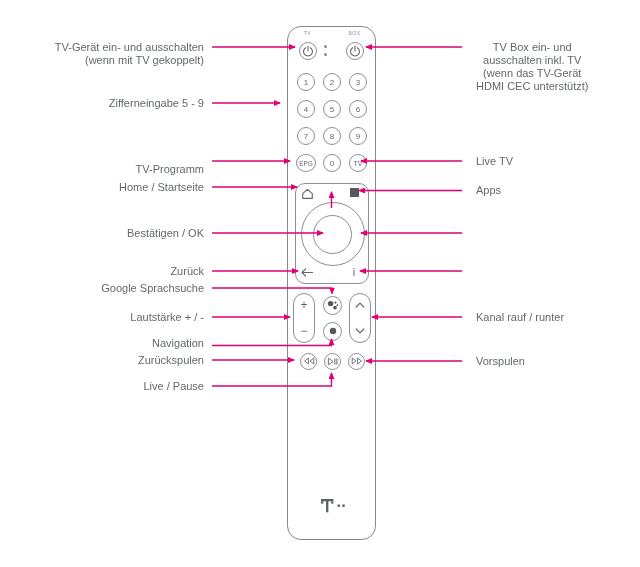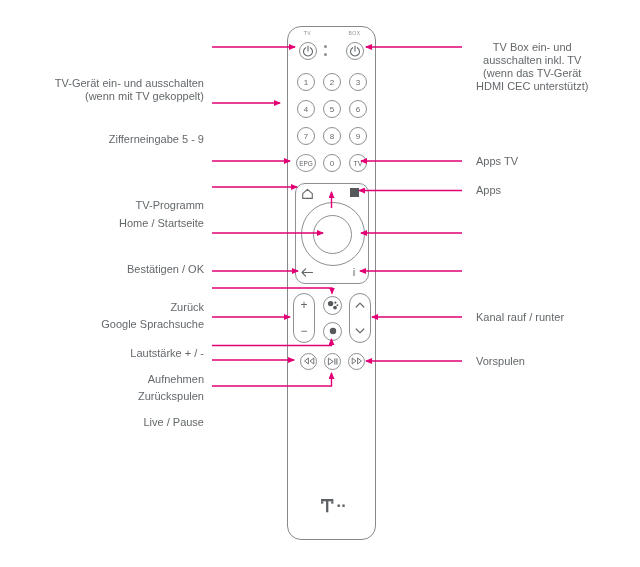--- a/index.html
+++ b/index.html
@@ -1,20 +1,20 @@
 <!DOCTYPE html>
 <html><head>
 <meta charset="utf-8">
 <style>
   html,body{margin:0;padding:0;background:#fff;}
   .canvas{position:relative;width:640px;height:567px;background:#ffffff;
           font-family:"Liberation Sans",sans-serif;overflow:hidden;}
   
   .lbl{position:absolute;font-size:11px;line-height:13px;color:#63686b;white-space:pre-line;}
-  .lbl-l{right:436px;text-align:right;margin-top:36px;}
+  .lbl-l{right:436px;text-align:right;}
   .lbl-r{left:476px;text-align:center;}
   
   .remote{position:absolute;left:287px;top:26px;width:89px;height:514px;box-sizing:border-box;
           border:1.5px solid #85898c;border-radius:14px;background:#fff;}
   .btn{position:absolute;box-sizing:border-box;border:1.2px solid #8c9093;border-radius:50%;
        background:#fff;color:#64686b;display:flex;align-items:center;justify-content:center;}
   .key{width:18px;height:18px;font-size:8px;}
   .tinylbl{position:absolute;width:24px;text-align:center;font-size:5px;letter-spacing:.5px;
            color:#8f9396;top:3px;}
   .led{position:absolute;width:3px;height:3px;border-radius:50%;background:#8c9093;left:35.5px;}
@@ -41,29 +41,29 @@
 
   <div class="lbl lbl-l" style="top:40.5px">TV-Gerät ein- und ausschalten
 (wenn mit TV gekoppelt)</div>
   <div class="lbl lbl-l" style="top:96.5px">Zifferneingabe 5 - 9</div>
   <div class="lbl lbl-l" style="top:163px">TV-Programm</div>
   <div class="lbl lbl-l" style="top:180.5px">Home / Startseite</div>
   <div class="lbl lbl-l" style="top:226.5px">Bestätigen / OK</div>
   <div class="lbl lbl-l" style="top:264.5px">Zurück</div>
   <div class="lbl lbl-l" style="top:281.5px">Google Sprachsuche</div>
   <div class="lbl lbl-l" style="top:310.5px">Lautstärke + / -</div>
-  <div class="lbl lbl-l" style="top:336.5px">Aufnehmen</div>
+  <div class="lbl lbl-l" style="top:336.5px">Navigation</div>
   <div class="lbl lbl-l" style="top:353.5px">Zurückspulen</div>
   <div class="lbl lbl-l" style="top:379.5px">Live / Pause</div>
 
   <div class="lbl lbl-r" style="top:40.5px">TV Box ein- und
 ausschalten inkl. TV
 (wenn das TV-Gerät
 HDMI CEC unterstützt)</div>
-  <div class="lbl lbl-r" style="top:154.5px">Apps TV</div>
+  <div class="lbl lbl-r" style="top:154.5px">Live TV</div>
   <div class="lbl lbl-r" style="top:183.5px">Apps</div>
   <div class="lbl lbl-r" style="top:310.5px">Kanal rauf / runter</div>
   <div class="lbl lbl-r" style="top:354.5px">Vorspulen</div>
 
   <div class="remote">
 
     <div class="tinylbl" style="left:7.5px">TV</div>
     <div class="tinylbl" style="left:54.5px">BOX</div>
 
     <div class="btn" style="left:10.5px;top:15px;width:18px;height:18px">

